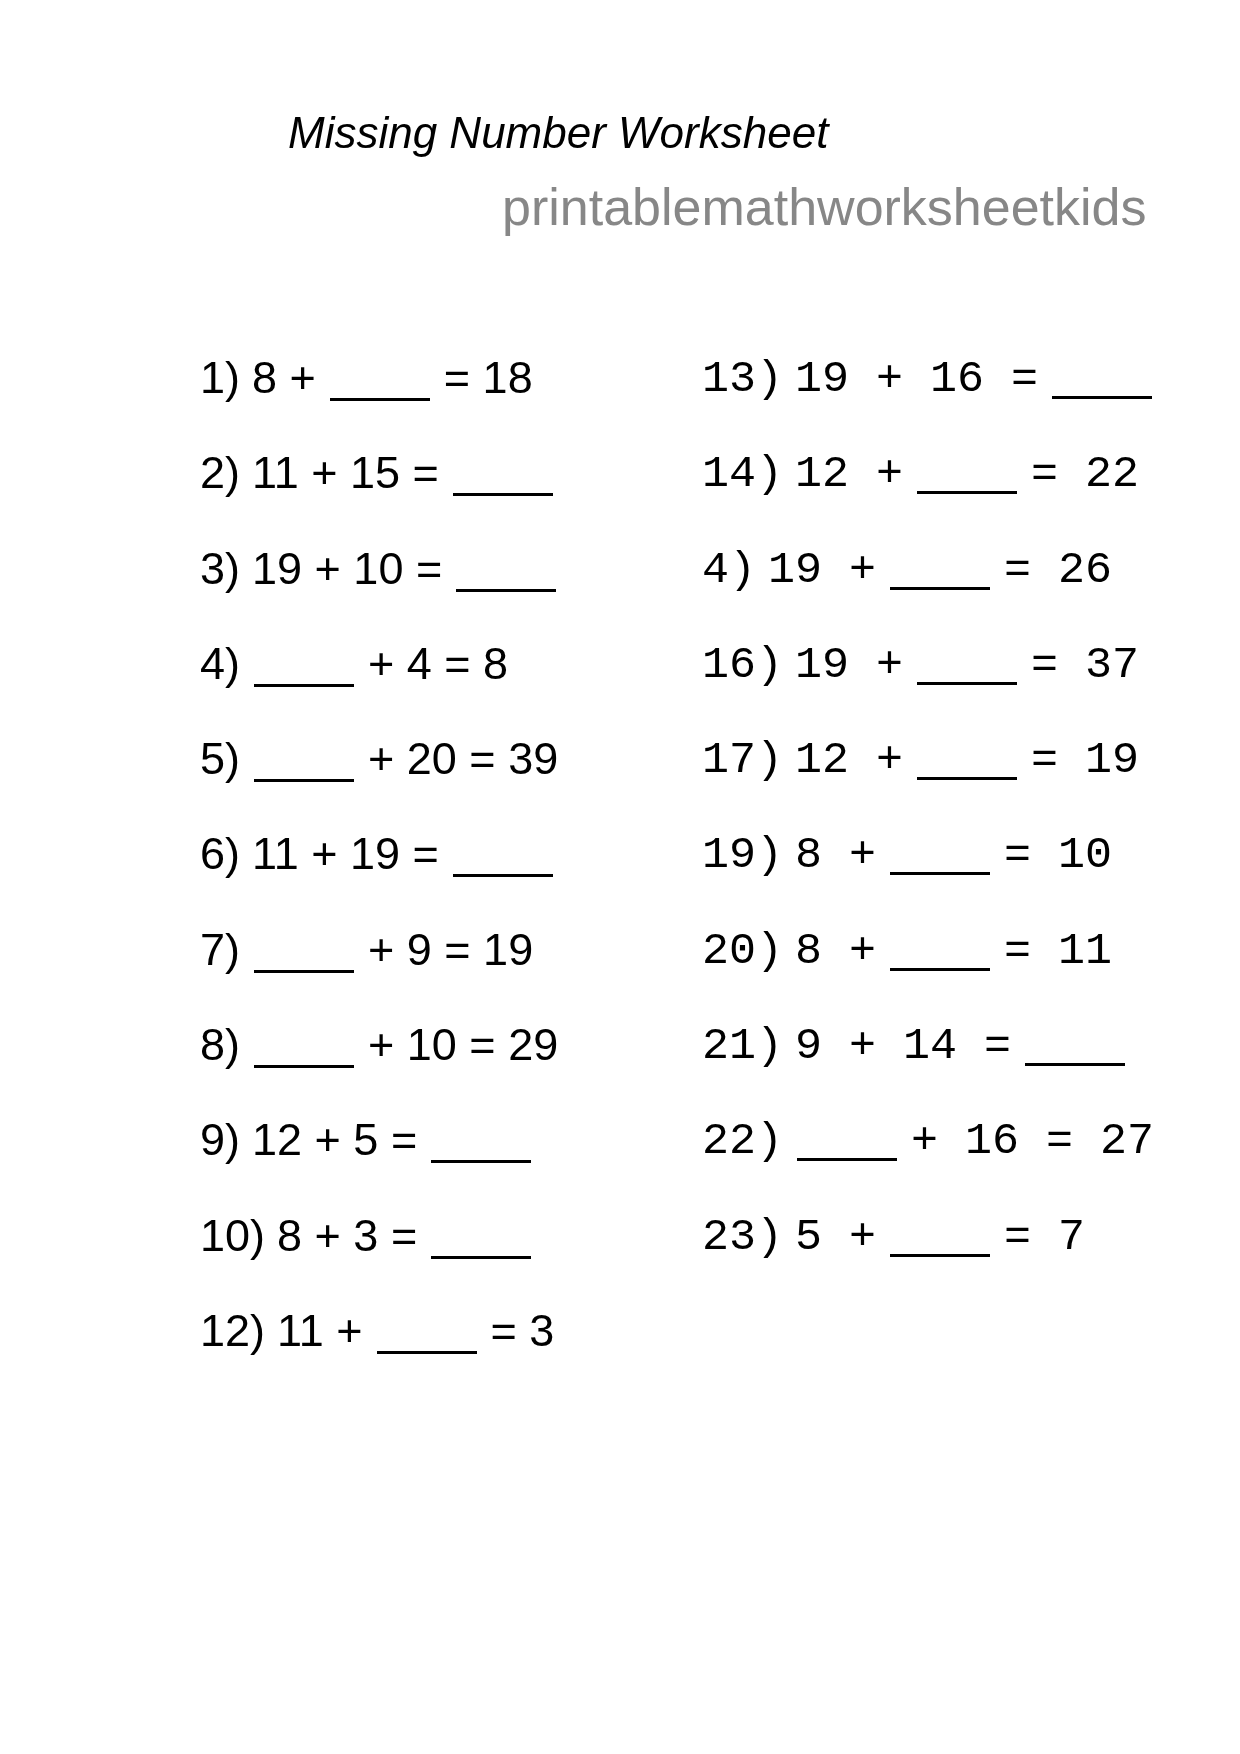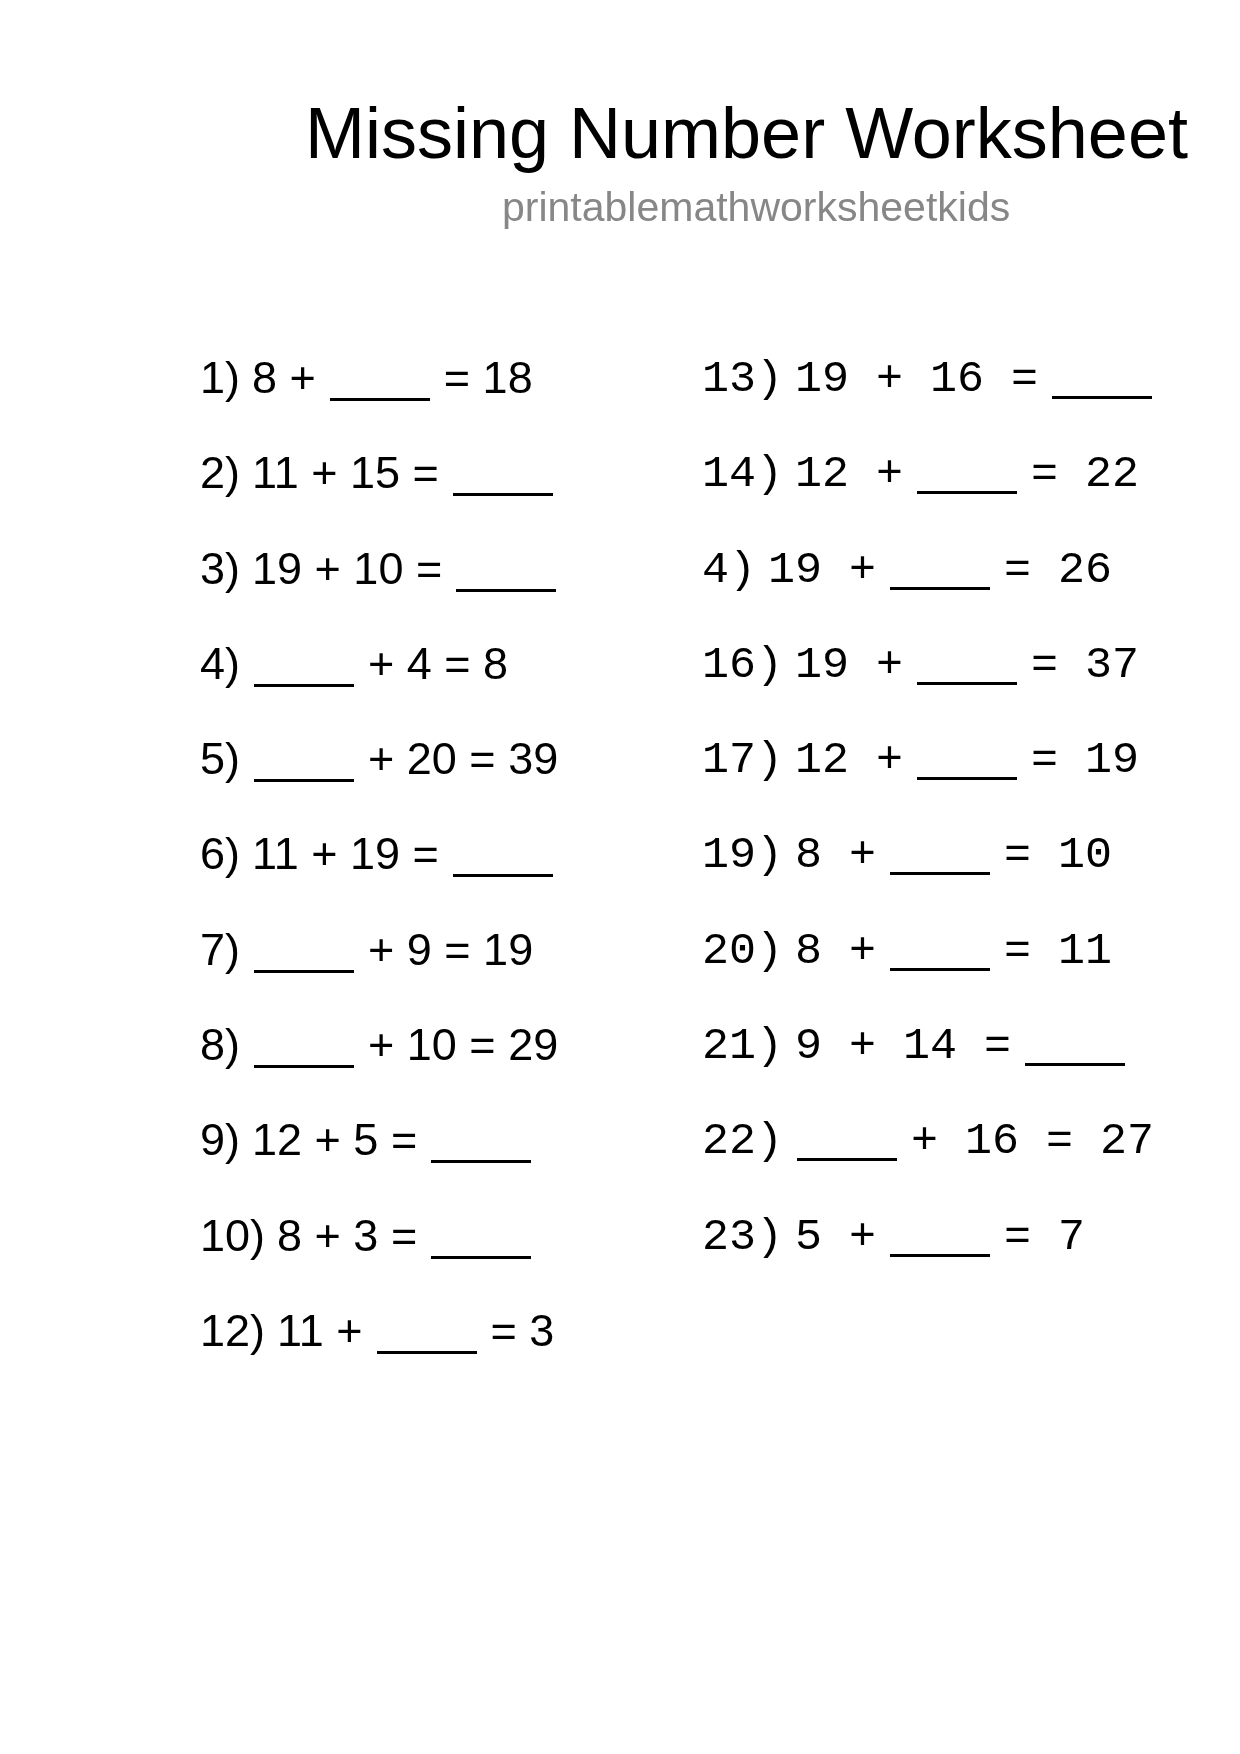--- a/index.html
+++ b/index.html
@@ -1,19 +1,19 @@
 <!DOCTYPE html>
 <html><head>
 <meta charset="utf-8">
 <style>
   html, body { margin:0; padding:0; background:#ffffff; }
   body { width:1240px; height:1754px; position:relative; overflow:hidden;
          font-family:"Liberation Sans", sans-serif; color:#000; }
-  .title { position:absolute; left:305px; top:98px; font-size:72px; line-height:70px; white-space:nowrap; letter-spacing:0px; }
-  .subtitle { position:absolute; left:502px; top:182px; font-size:41px; line-height:50px; color:#878787; white-space:nowrap; }
+  .title { position:absolute; left:288px; top:98px; font-size:44px; line-height:70px; white-space:nowrap; letter-spacing:0px;font-style:italic; }
+  .subtitle { position:absolute; left:502px; top:182px; font-size:52px; line-height:50px; color:#878787; white-space:nowrap; }
   .col { position:absolute; top:348px; }
   .col.left { left:200px; }
   .col.right { left:702px;font-family:Liberation Mono, monospace; }
   .prob { height:95.3px; font-size:45px; line-height:60px; white-space:nowrap; display:flex; align-items:baseline; }
   .prob span { display:inline-block; }
   .blank { display:inline-block; width:100px; border-bottom:3px solid #000; height:40px; margin:0 2px; vertical-align:baseline; position:relative; top:8px; }
   .sp { display:inline-block; width:12px; }
 </style>
 </head>
 <body>

